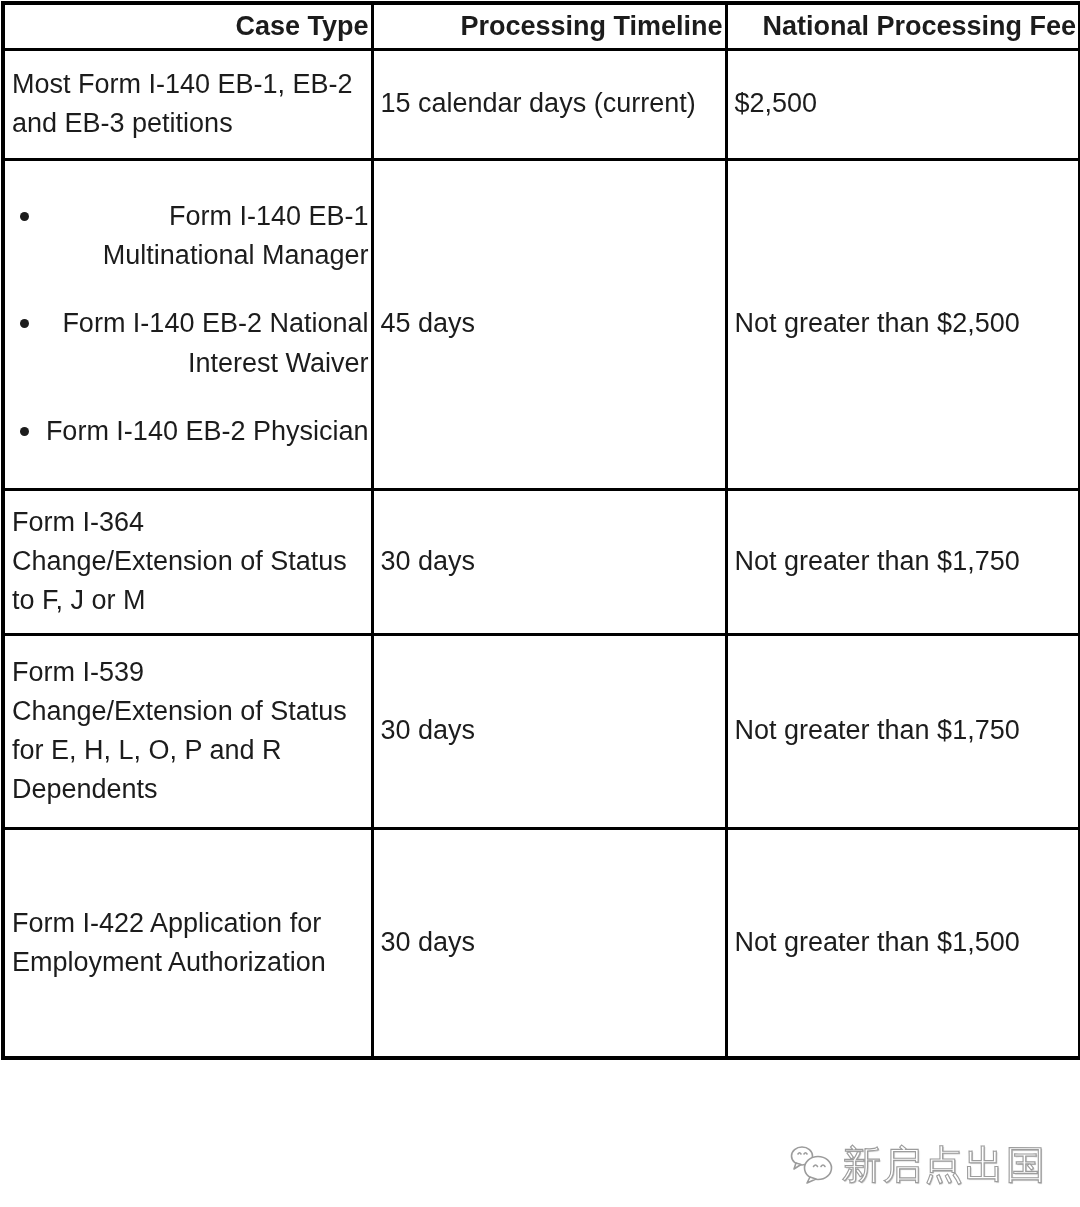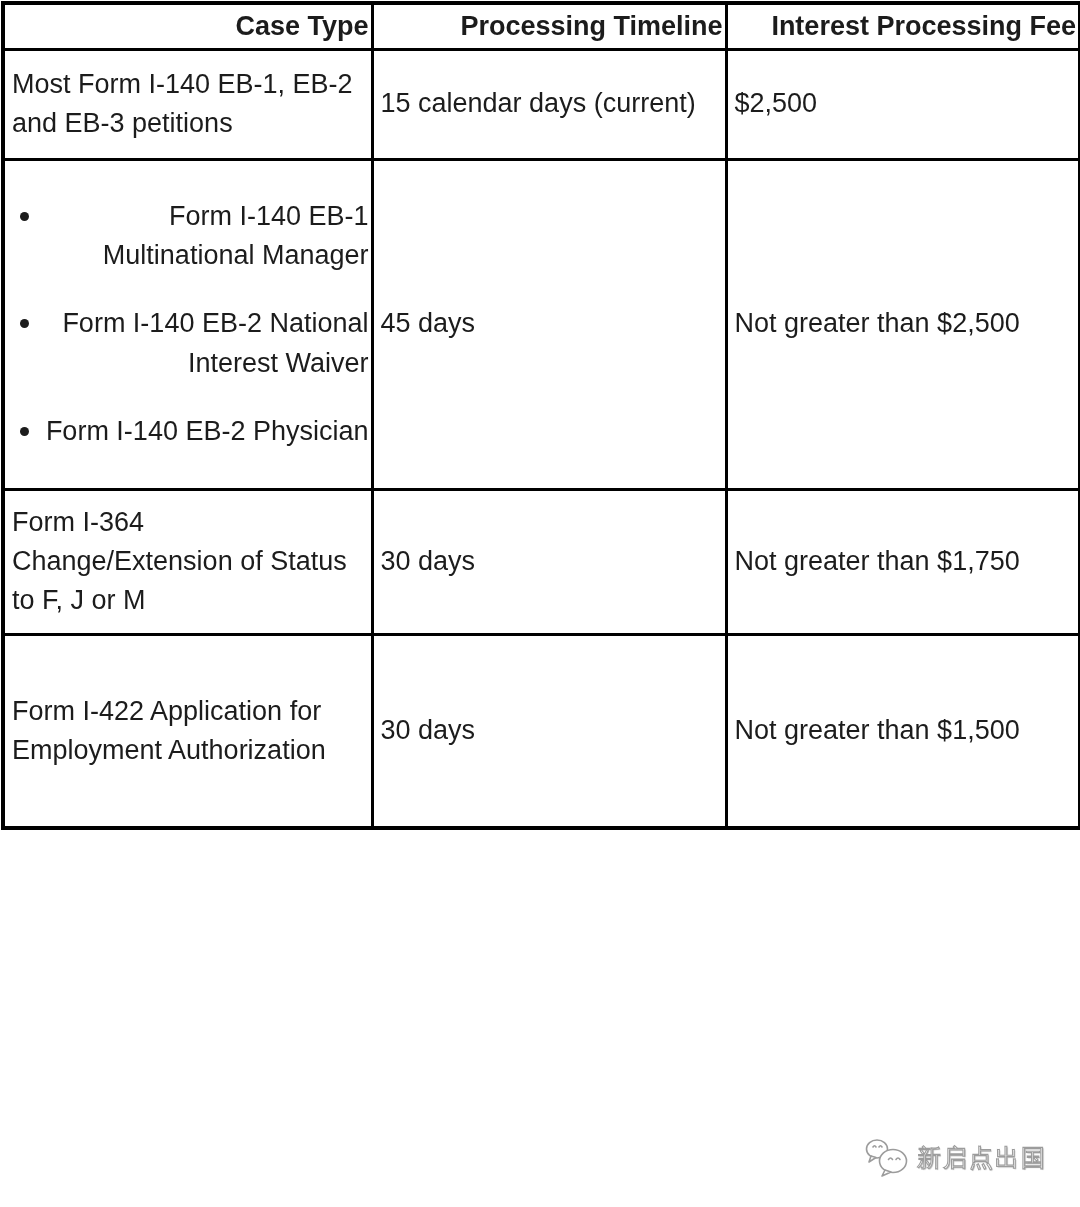--- a/index.html
+++ b/index.html
@@ -73,21 +73,21 @@
   .watermark {
     position: absolute;
     top: 1138px;
     right: 33px;
     display: flex;
     align-items: center;
     gap: 5px;
     pointer-events: none;
   }
   .watermark .wm-text {
-    font-size: 24px;
+    font-size: 39px;
     letter-spacing: 2px;
     color: #ffffff;
     -webkit-text-stroke: 1.1px #9c9c9c;
     text-shadow: 1px 1px 1px #b5b5b5;
     white-space: nowrap;
   }
   .watermark svg { display: block; }
 </style>
 </head>
 <body>
@@ -97,21 +97,21 @@
   <table class="fee-table">
     <colgroup>
       <col class="c1">
         <col class="c2">
         <col class="c3">
     </colgroup>
     <thead>
       <tr>
         <th>Case Type</th>
         <th>Processing Timeline</th>
-        <th>Interest Processing Fee</th>
+        <th>National Processing Fee</th>
       </tr>
     </thead>
     <tbody id="table-body">
         <tr>
           <td>Most Form I-140 EB-1, EB-2 and EB-3 petitions</td>
           <td>15 calendar days (current)</td>
           <td>$2,500</td>
         </tr>
         <tr>
           <td>
@@ -119,20 +119,25 @@
               <li>Form I-140 EB-1 Multinational Manager</li>
               <li>Form I-140 EB-2 National Interest Waiver</li>
               <li>Form I-140 EB-2 Physician</li>
             </ul>
           </td>
           <td>45 days</td>
           <td>Not greater than $2,500</td>
         </tr>
         <tr>
           <td>Form I-364 Change/Extension of Status to F, J or M</td>
+          <td>30 days</td>
+          <td>Not greater than $1,750</td>
+        </tr>
+        <tr>
+          <td>Form I-539 Change/Extension of Status for E, H, L, O, P and R Dependents</td>
           <td>30 days</td>
           <td>Not greater than $1,750</td>
         </tr>
         <tr>
           <td>Form I-422 Application for Employment Authorization</td>
           <td>30 days</td>
           <td>Not greater than $1,500</td>
         </tr>
       </tbody>
   </table>

